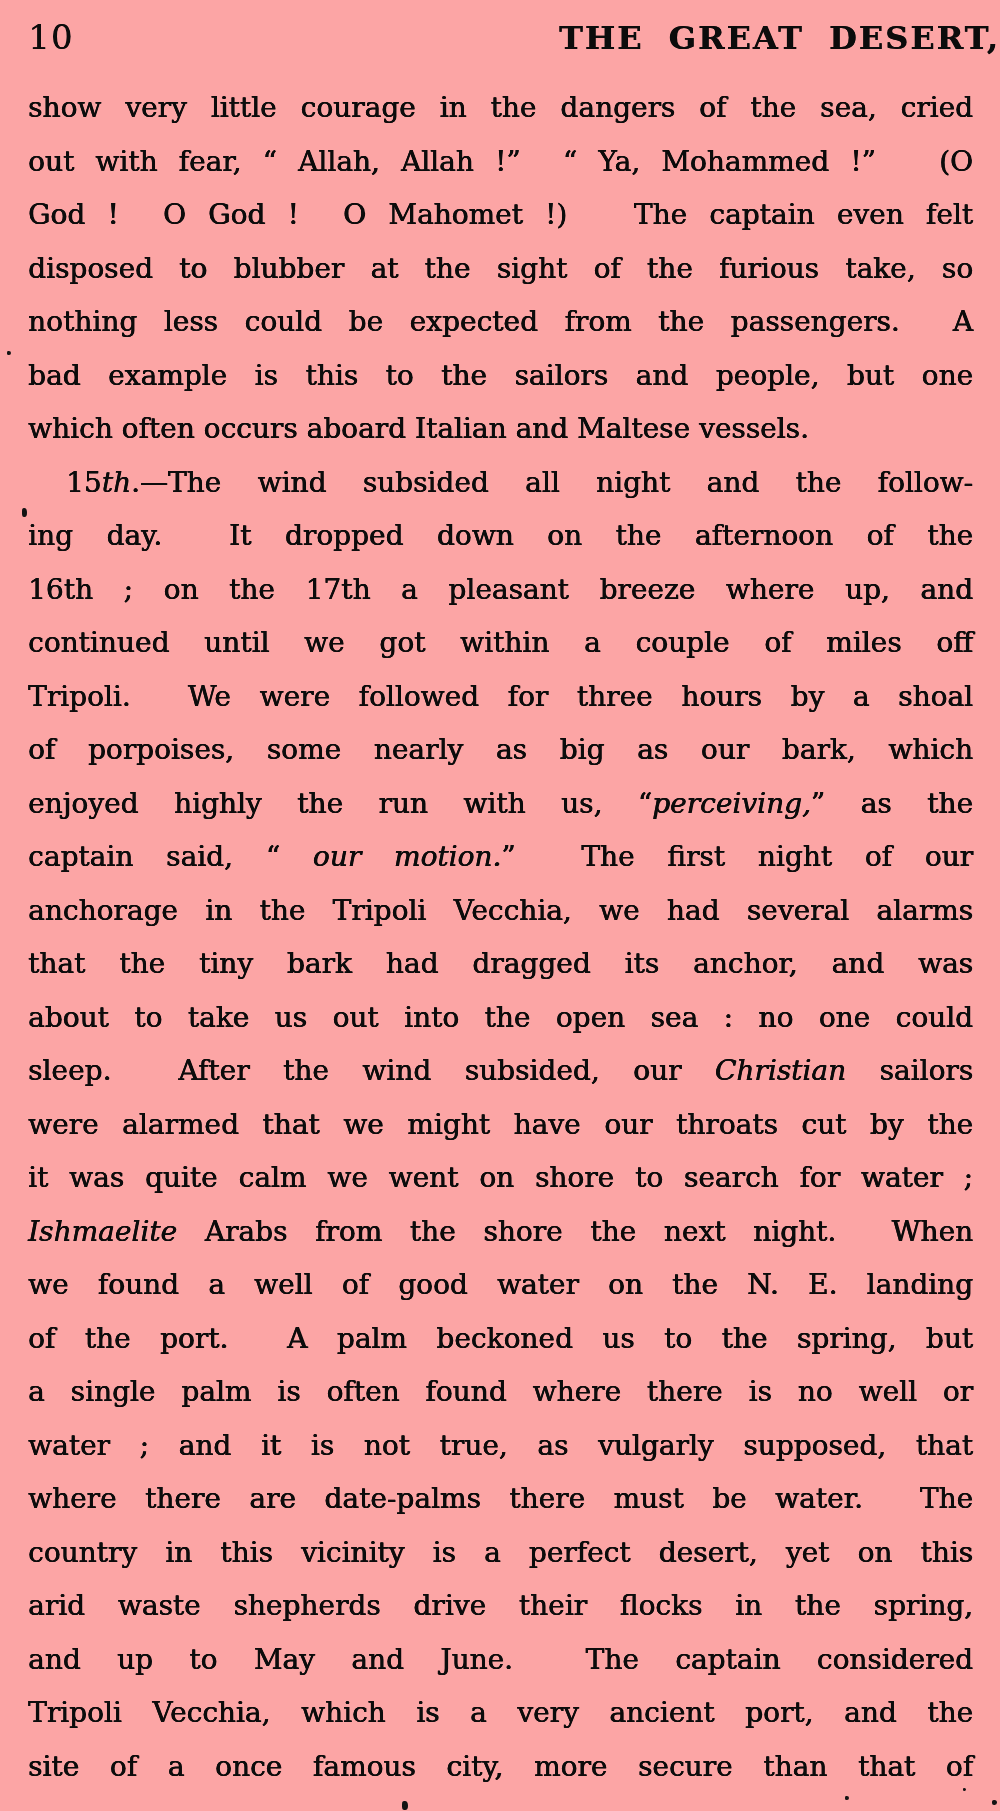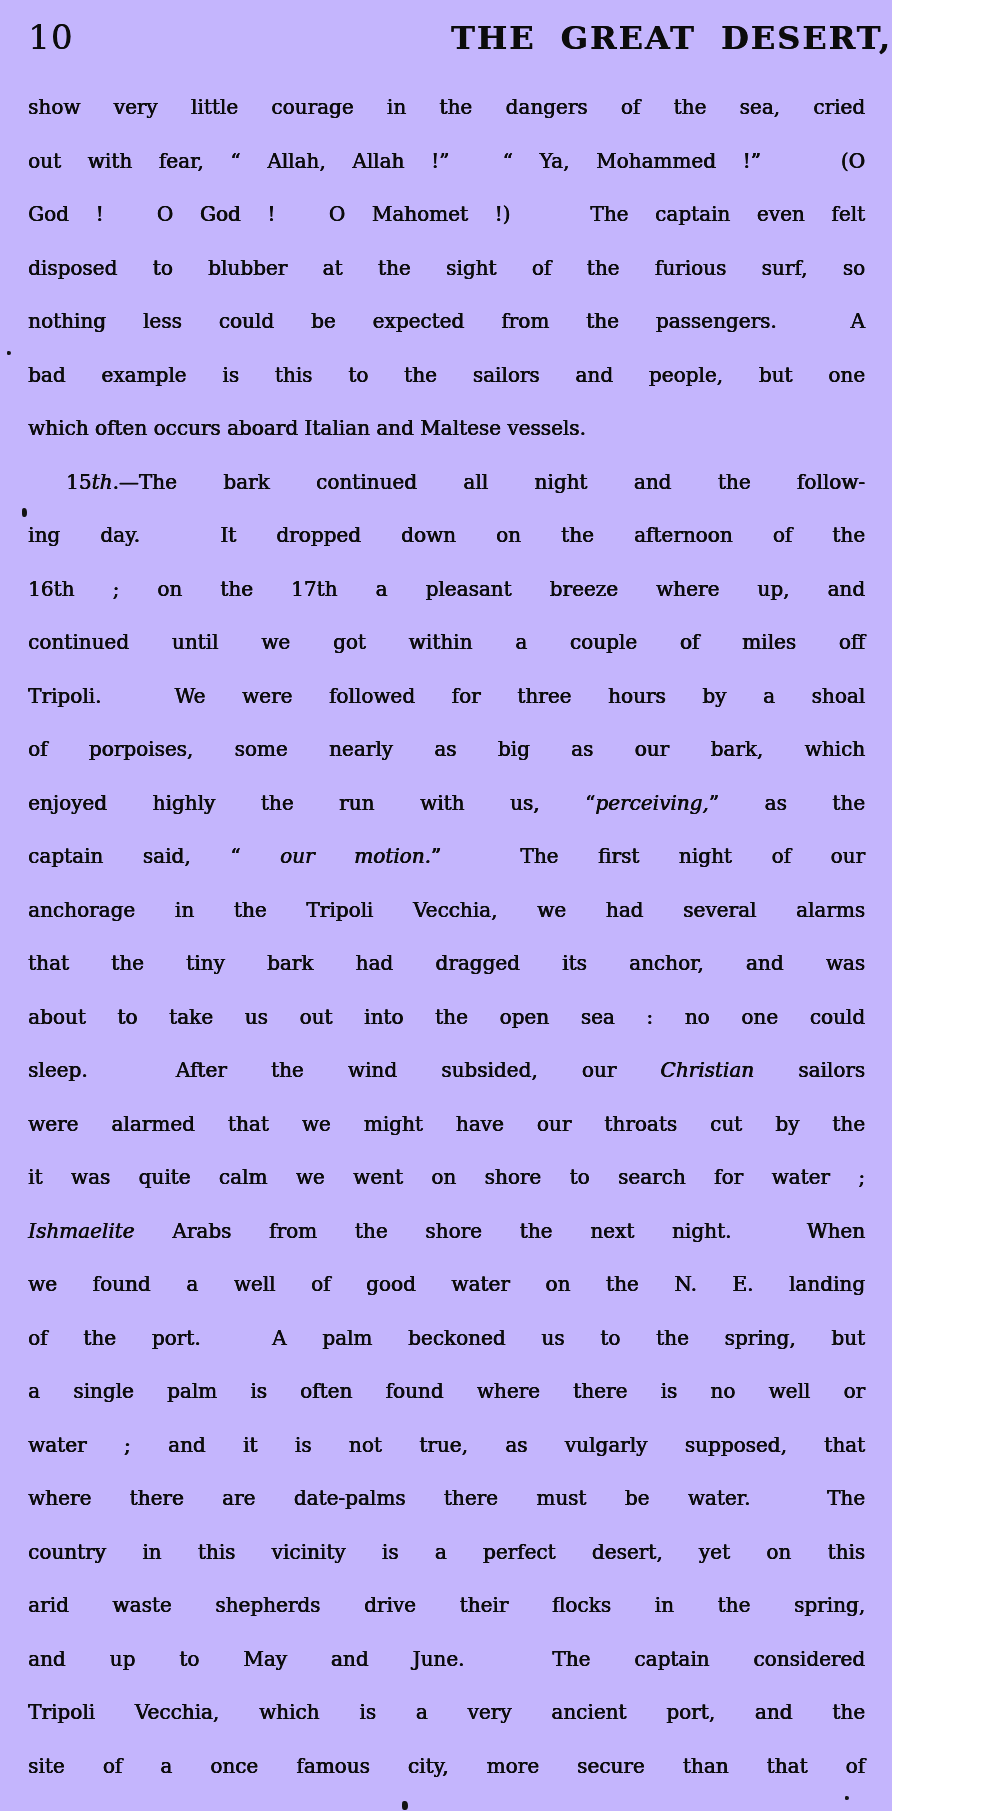--- a/index.html
+++ b/index.html
@@ -1,20 +1,20 @@
 <!DOCTYPE html>
 <html><head>
 <meta charset="utf-8">
 <style>
   html, body { margin: 0; padding: 0; background: #ffffff; }
   .page {
     position: relative;
-    width: 892px;
+    width: 1000px;
     height: 1811px;
-    background: #c4b5fd;
+    background: #fca5a5;
     overflow: hidden;
     font-family: "DejaVu Serif", serif;
     color: #0c0c0c;
   }
   .pagenum {
     position: absolute;
     left: 28px;
     top: 18px;
     font-size: 34px;
     line-height: 38px;
@@ -34,21 +34,21 @@
     word-spacing: 12px;
     text-shadow: 0.4px 0 currentColor;
   }
   .body-text {
     position: absolute;
     left: 28px;
     right: 27px;
     top: 81px;
   }
   .line {
-    font-size: 20px;
+    font-size: 28px;
     height: 53.5px;
     line-height: 53.5px;
     text-align: justify;
     text-align-last: justify;
     white-space: normal;
     text-shadow: 0.55px 0 currentColor, 0 0.35px currentColor;
   }
   .line.no-justify {
     text-align: right;
     text-align-last: left;
@@ -64,25 +64,25 @@
 </head>
 <body>
 
 <div class="page">
   <div class="pagenum">10</div>
   <div class="running-title">THE GREAT DESERT,</div>
   <div class="body-text">
       <div class="line"><span>show very little courage in the dangers of the sea, cried</span></div>
       <div class="line"><span>out with fear, “ Allah, Allah !”&nbsp; “ Ya, Mohammed !”&nbsp;&nbsp; (O</span></div>
       <div class="line"><span>God !&nbsp; O God !&nbsp; O Mahomet !)&nbsp;&nbsp; The captain even felt</span></div>
-      <div class="line"><span>disposed to blubber at the sight of the furious surf, so</span></div>
+      <div class="line"><span>disposed to blubber at the sight of the furious take, so</span></div>
       <div class="line"><span>nothing less could be expected from the passengers.&nbsp; A</span></div>
       <div class="line"><span>bad example is this to the sailors and people, but one</span></div>
       <div class="line no-justify"><span>which often occurs aboard Italian and Maltese vessels.</span></div>
-      <div class="line indent"><span>15</span><span class="it">th</span><span>.—The bark continued all night and the follow-</span></div>
+      <div class="line indent"><span>15</span><span class="it">th</span><span>.—The wind subsided all night and the follow-</span></div>
       <div class="line"><span>ing day.&nbsp; It dropped down on the afternoon of the</span></div>
       <div class="line"><span>16th ; on the 17th a pleasant breeze where up, and</span></div>
       <div class="line"><span>continued until we got within a couple of miles off</span></div>
       <div class="line"><span>Tripoli.&nbsp; We were followed for three hours by a shoal</span></div>
       <div class="line"><span>of porpoises, some nearly as big as our bark, which</span></div>
       <div class="line"><span>enjoyed highly the run with us, “</span><span class="it">perceiving,</span><span>” as the</span></div>
       <div class="line"><span>captain said, “ </span><span class="it">our motion.</span><span>”&nbsp; The first night of our</span></div>
       <div class="line"><span>anchorage in the Tripoli Vecchia, we had several alarms</span></div>
       <div class="line"><span>that the tiny bark had dragged its anchor, and was</span></div>
       <div class="line"><span>about to take us out into the open sea : no one could</span></div>

